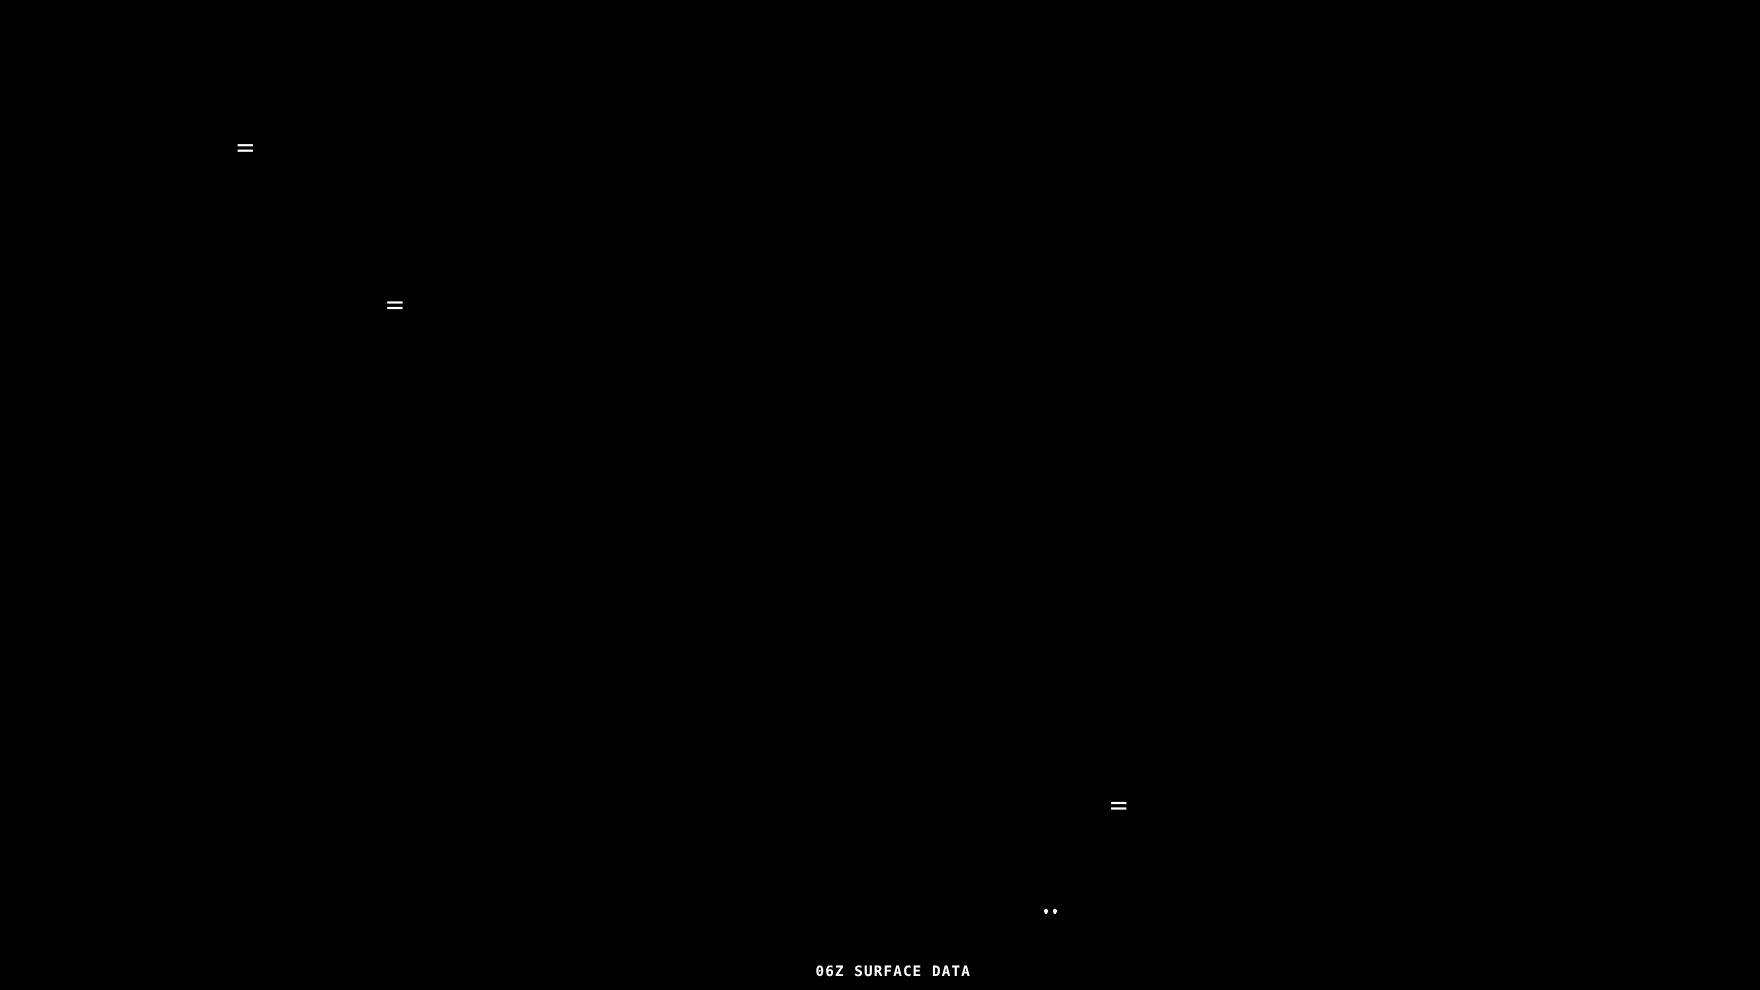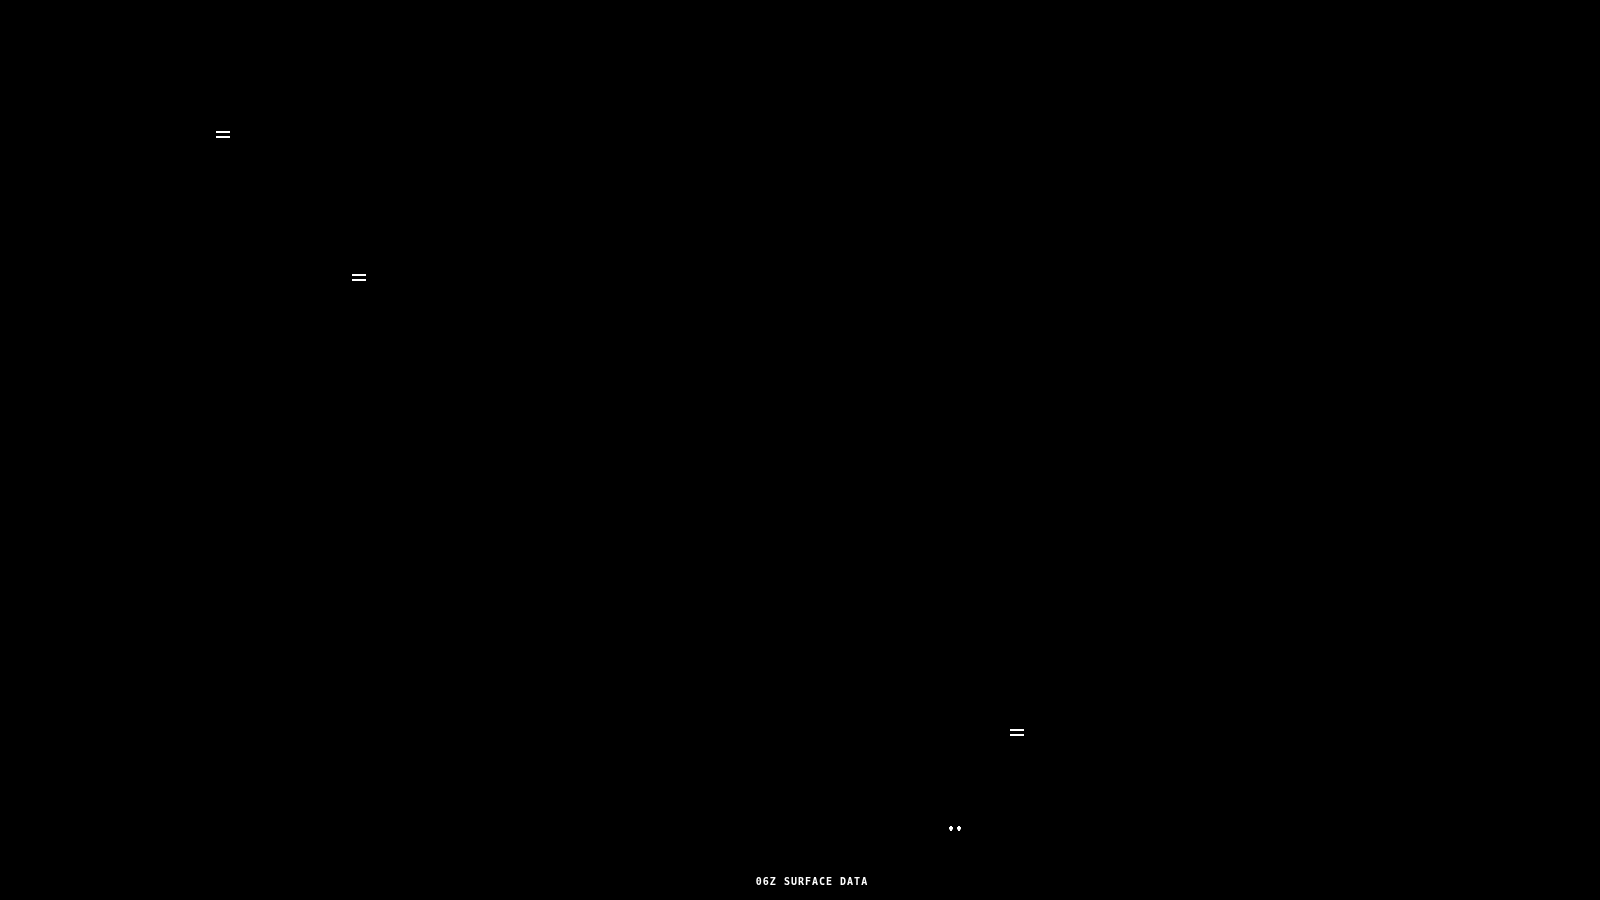--- a/index.html
+++ b/index.html
@@ -48,21 +48,21 @@
     clip-path: polygon(0 20%, 25% 20%, 25% 0, 75% 0, 75% 20%, 100% 20%, 100% 70%, 75% 70%, 75% 100%, 25% 100%, 25% 70%, 0 70%);
   }
   .plot-caption {
     position: absolute;
     left: 0;
     right: 0;
     top: 876px;
     text-align: center;
     color: #ffffff;
     font-family: "DejaVu Sans Mono", "Liberation Mono", monospace;
-    font-size: 10px;
+    font-size: 13px;
     font-weight: bold;
     letter-spacing: 1px;
     white-space: pre;
     padding-left: 24px;
   }
 </style>
 </head>
 <body>
 
 <div class="plot-canvas">

